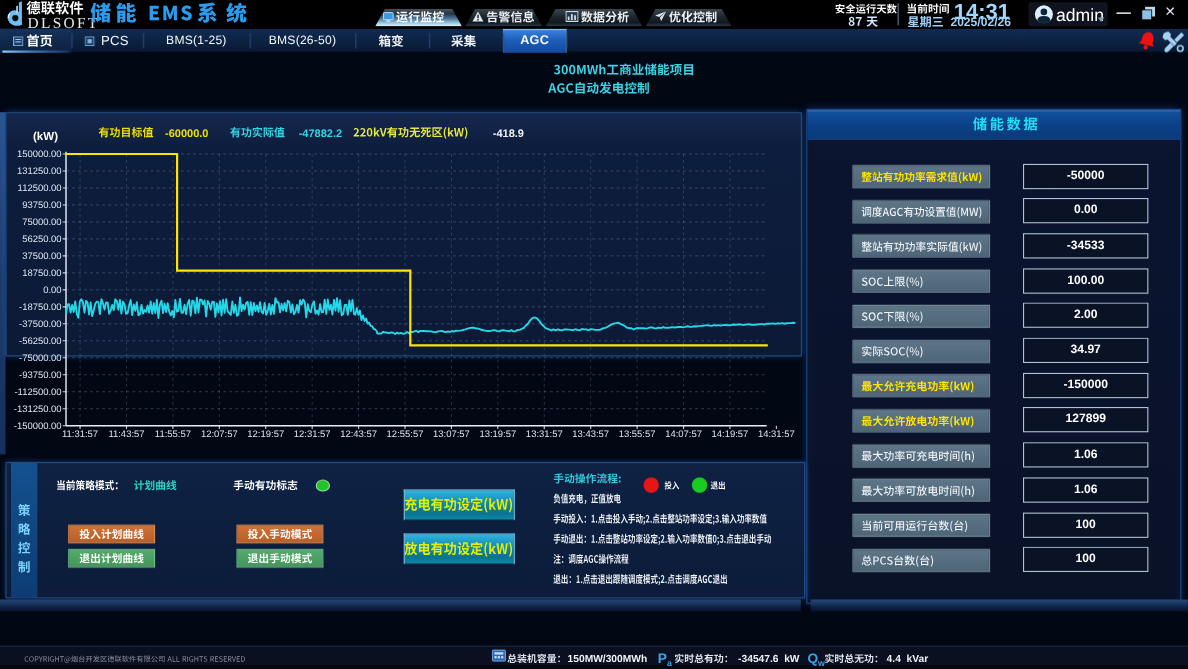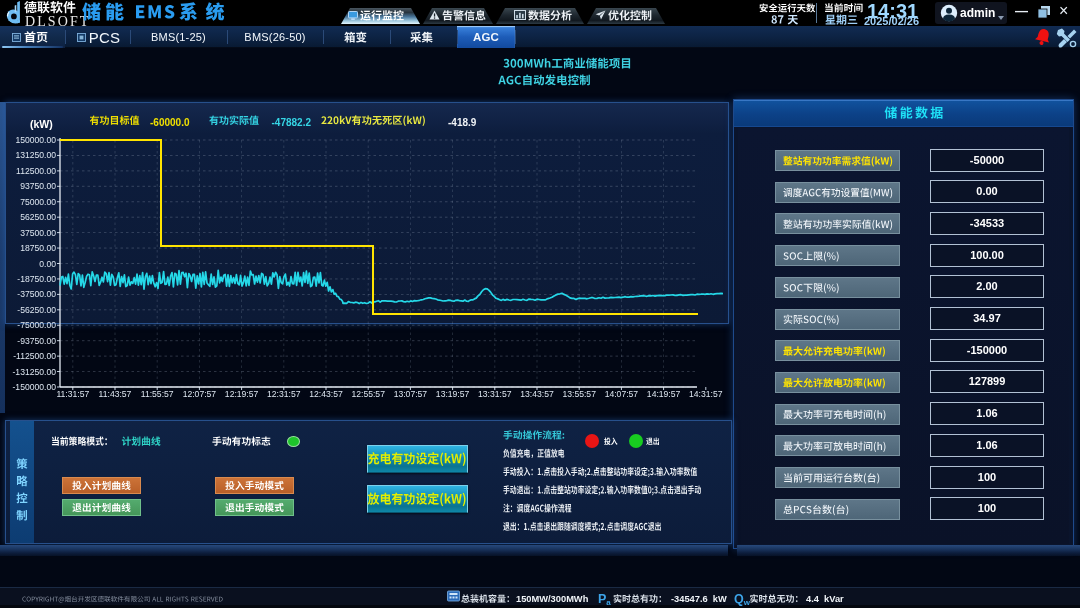--- a/index.html
+++ b/index.html
@@ -9,21 +9,21 @@
 .ttab { position:absolute; top:8px; height:16px; }
 #ttab1 { left:341px; width:79px; background:linear-gradient(180deg,#49555f 0%,#27343e 28%,#48759a 55%,#9cc6dc 80%,#e4f6fe 100%); clip-path:polygon(9px 0, calc(100% - 9px) 0, 100% 100%, 0 100%); }
 #ttab2 { left:423px; width:70px; background:linear-gradient(180deg,#39464f 0%,#1e272f 45%,#11181f 78%,#2c3a44 100%); clip-path:polygon(9px 0, calc(100% - 9px) 0, 100% 100%, 0 100%); }
 #ttab3 { left:496px; width:88px; background:linear-gradient(180deg,#39464f 0%,#1e272f 45%,#11181f 78%,#2c3a44 100%); clip-path:polygon(9px 0, calc(100% - 9px) 0, 100% 100%, 0 100%); }
 #ttab4 { left:587px; width:78px; background:linear-gradient(180deg,#39464f 0%,#1e272f 45%,#11181f 78%,#2c3a44 100%); clip-path:polygon(9px 0, calc(100% - 9px) 0, 100% 100%, 0 100%); }
 .ti { position:absolute; font-weight:bold; white-space:nowrap; transform:translateZ(0); }
 #sep1  { left:816px; top:3px; width:1px; height:20px; background:#5a7a9a; position:absolute; }
 #time-big { left:867px; top:0px; font-size:20px; color:#9fd8ff; }
 #date1 { left:864px; top:14.5px; font-size:11px; color:#9fd0f8; }
 #admin-wrap { left:935px; top:2px; position:absolute; width:72px; height:22px; background:#10141f; border-radius:3px; }
-#admin-txt { left:960px; top:6px; font-size:12px; color:#fff; position:absolute; font-weight:bold; }
+#admin-txt { left:960px; top:6px; font-size:16px; color:#fff; position:absolute; font-weight:normal; }
 #caret { left:998px; top:16px; position:absolute; width:0; height:0; border-left:3px solid transparent; border-right:3px solid transparent; border-top:4px solid #8a9ab0; }
 .winbtn { position:absolute; color:#e8eef5; font-size:13px; top:5px; }
 #nav2 { position:absolute; left:0; top:26px; width:1080px; height:22px; background:linear-gradient(180deg,#112b52 0%,#0d2344 50%,#081a33 100%); border-bottom:1px solid #050b18; }
 .ntab { position:absolute; top:0; height:22px; line-height:23px; text-align:center; color:#f2f7fc; font-size:11px; letter-spacing:0.2px; transform:translateZ(0); }
 .nsep { position:absolute; top:4px; width:1px; height:14px; background:#2b4a78; }
 #ntab-home { left:0; width:65px; background:linear-gradient(180deg,#16325c 0%,#102848 60%,#0e2142 100%); }
 #ntab-agc { left:457px; width:58px; font-size:11.5px; font-weight:bold; background:linear-gradient(180deg,#3c85e0 0%,#1d5cb8 50%,#124a9e 100%); box-shadow:inset 0 1px 1px rgba(190,225,255,.8); }
 #chartpanel { position:absolute; left:5px; top:102px; width:724px; height:222px; background:linear-gradient(180deg,#15284e 0%,#0d1d3d 14%,#0c1a36 100%); border:1px solid #27508c; box-shadow:0 0 6px rgba(40,100,190,.5); }
 .legv { position:absolute; font-weight:bold; font-size:10px; white-space:nowrap; transform:translateZ(0); }
 #rpanel { position:absolute; left:733px; top:99px; width:341px; height:450px; background:#0a142c; border:1px solid #1e4a8c; box-shadow:0 0 8px rgba(40,100,190,.45); }
@@ -92,21 +92,21 @@
         <rect x="3" y="0" width="9" height="9" fill="#b9d9ef"></rect>
         <rect x="0" y="3" width="9" height="9" fill="#8fc0e4" stroke="#0a0a0a" stroke-width="0.8"></rect>
       </svg>
   <div class="winbtn" style="left:1059px; top:2px; font-size:16px;">×</div>
 </div>
 <div id="nav2">
   <div class="ntab" id="ntab-home"></div>
   <div class="abs" style="left:2px;top:19.5px;width:61px;height:2px;background:linear-gradient(90deg,rgba(150,210,255,.95) 0%,rgba(90,160,230,.75) 40%,rgba(40,100,190,.25) 100%);border-radius:1px;"></div>
   <div class="ntab" style="left:130px;width:97px;">BMS(1-25)</div>
   <div class="ntab" style="left:227px;width:96px;">BMS(26-50)</div>
-  <div class="ntab" style="left:65px;width:65px;text-indent:14px;font-size:15px;">PCS</div>
+  <div class="ntab" style="left:65px;width:65px;text-indent:14px;font-size:12px;">PCS</div>
   <div class="ntab" id="ntab-agc">AGC</div>
   <div class="nsep" style="left:65px"></div>
       <div class="nsep" style="left:130px"></div>
       <div class="nsep" style="left:227px"></div>
       <div class="nsep" style="left:323px"></div>
       <div class="nsep" style="left:390px"></div>
       <div class="nsep" style="left:457px"></div>
       <div class="nsep" style="left:515px"></div>
   <svg class="abs" style="left:12px;top:7px" width="9" height="9" viewBox="0 0 9 9">
         <rect x="0.5" y="0.5" width="8" height="8" fill="#143a66" stroke="#7fb0dc" stroke-width="0.9"></rect>

